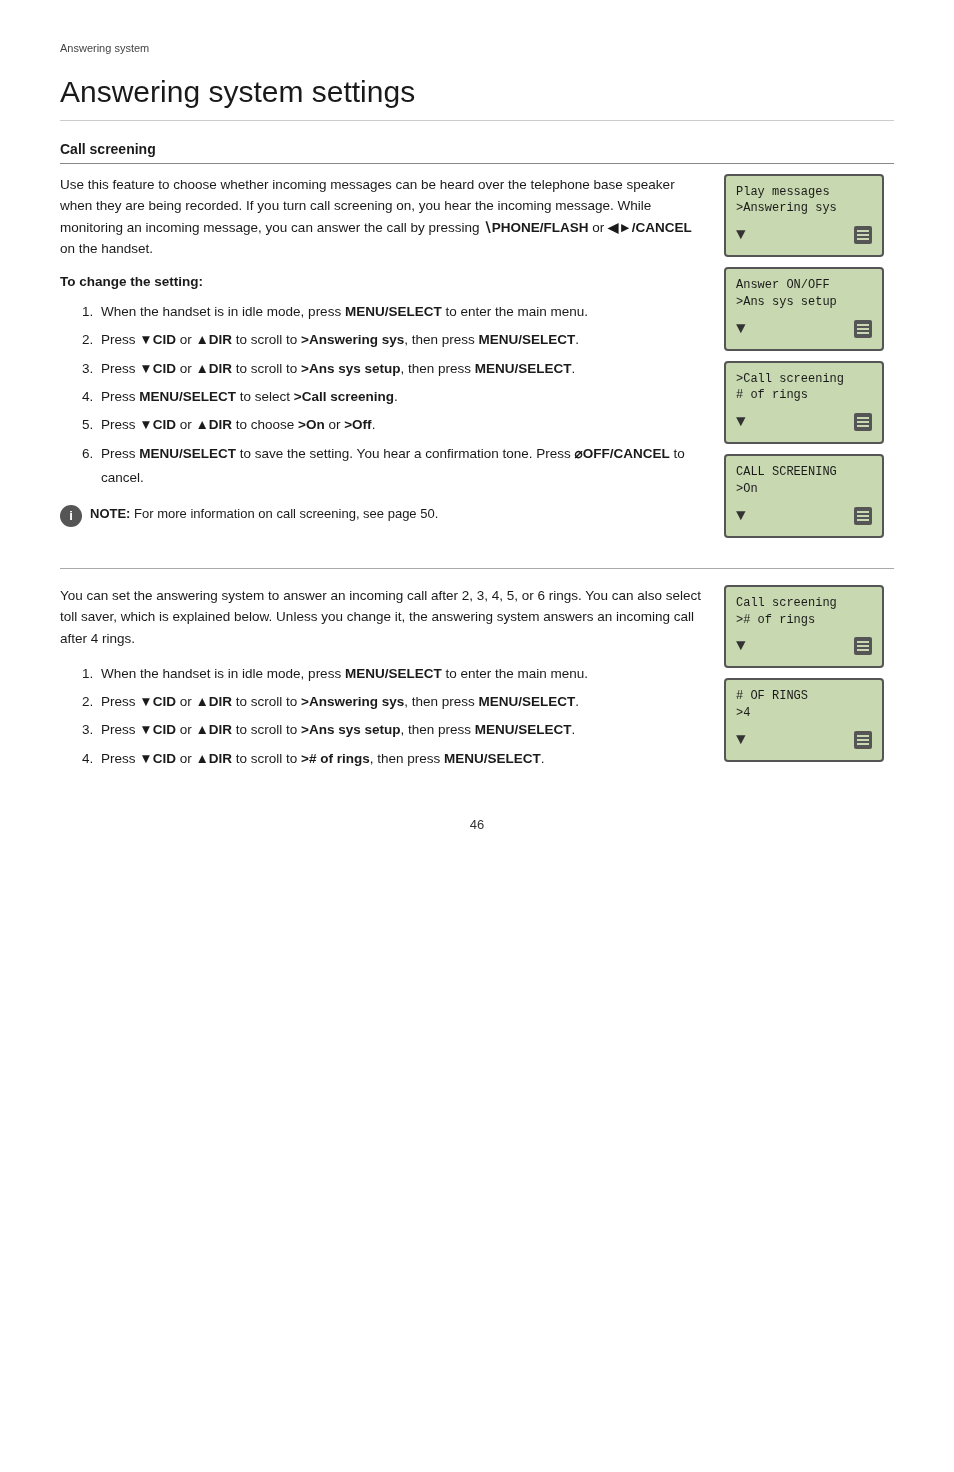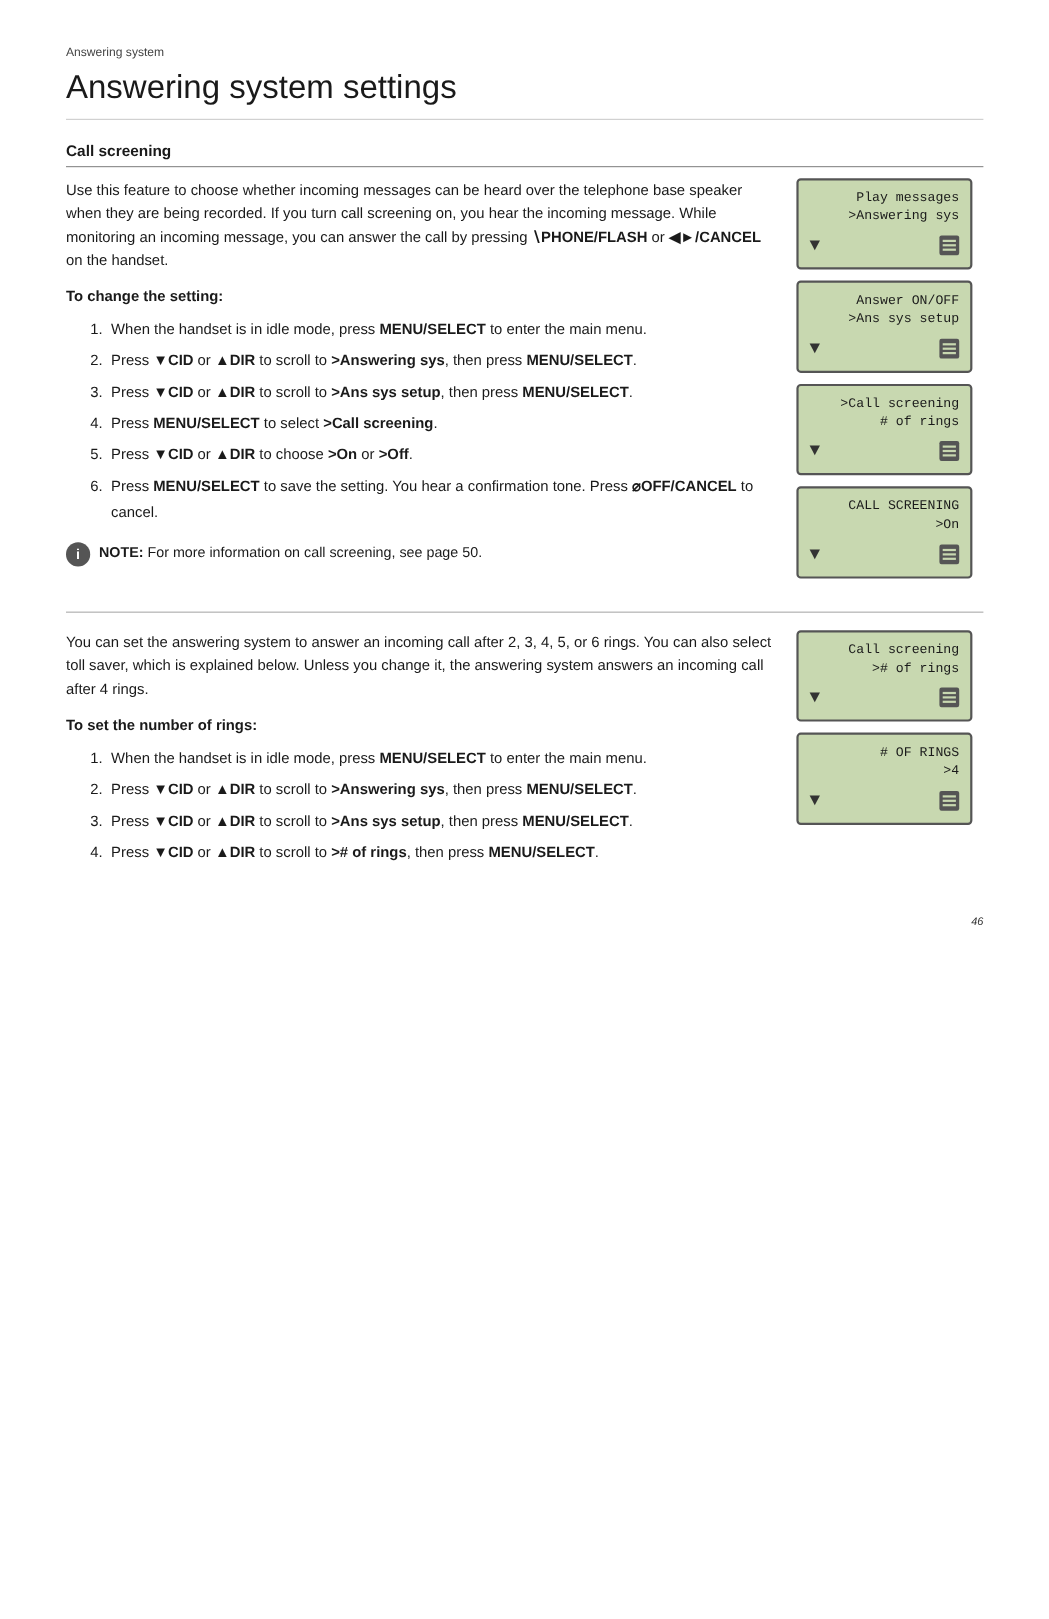--- a/index.html
+++ b/index.html
@@ -9,21 +9,21 @@
       color: #1a1a1a;
       background: #fff;
       width: 954px;
       min-height: 1472px;
       padding: 40px 60px;
       line-height: 1.5;
     }
     .breadcrumb {
       font-size: 11px;
       color: #444;
-      margin-bottom: 0;
+      margin-bottom: 12px;
     }
     h1 {
       font-size: 30px;
       font-weight: normal;
       color: #1a1a1a;
       margin-bottom: 18px;
       border-bottom: 1px solid #ccc;
       padding-bottom: 6px;
     }
     .section-title {
@@ -99,21 +99,20 @@
       padding: 8px 10px;
       font-family: 'Courier New', monospace;
       font-size: 12px;
       color: #1a1a1a;
       position: relative;
       width: 160px;
     }
     .lcd-screen .lcd-line {
       white-space: pre;
       line-height: 1.4;
-      text-align: right;
     }
     .lcd-screen .lcd-bottom {
       display: flex;
       justify-content: space-between;
       align-items: center;
       margin-top: 6px;
     }
     .lcd-nav-arrow {
       font-size: 16px;
       color: #333;
@@ -138,25 +137,24 @@
 
     .section-block {
       margin-bottom: 30px;
     }
     .divider {
       border: none;
       border-top: 1px solid #aaa;
       margin: 24px 0 16px 0;
     }
     .page-number {
-      text-align: right;
+      text-align: center;
       margin-top: 40px;
-      font-size: 10px;
+      font-size: 13px;
       color: #333;
-      font-style: italic;
     }
   </style>
 </head>
 <body>
 
 <div class="breadcrumb">Answering system</div>
 <h1>Answering system settings</h1>
 
 <div class="section-block">
   <div class="section-title">Call screening</div>
@@ -253,21 +251,20 @@
 
   <div class="content-with-screens">
     <div class="text-col">
       <p class="body-text">
         You can set the answering system to answer an incoming call
         after 2, 3, 4, 5, or 6 rings. You can also select toll saver, which
         is explained below. Unless you change it, the answering system
         answers an incoming call after 4 rings.
       </p>
 
-      <p class="sub-title">To set the number of rings:</p>
       <ol>
         <li>When the handset is in idle mode, press <strong>MENU/<span style="font-variant:small-caps">SELECT</span></strong> to enter the main menu.</li>
         <li>Press <strong>▼<span style="font-variant:small-caps">CID</span></strong> or <strong>▲<span style="font-variant:small-caps">DIR</span></strong> to scroll to <strong>&gt;Answering sys</strong>, then press <strong><span style="font-variant:small-caps">MENU</span>/<span style="font-variant:small-caps">SELECT</span></strong>.</li>
         <li>Press <strong>▼<span style="font-variant:small-caps">CID</span></strong> or <strong>▲<span style="font-variant:small-caps">DIR</span></strong> to scroll to <strong>&gt;Ans sys setup</strong>, then press <strong><span style="font-variant:small-caps">MENU</span>/<span style="font-variant:small-caps">SELECT</span></strong>.</li>
         <li>Press <strong>▼<span style="font-variant:small-caps">CID</span></strong> or <strong>▲<span style="font-variant:small-caps">DIR</span></strong> to scroll to <strong>&gt;# of rings</strong>, then press <strong><span style="font-variant:small-caps">MENU</span>/<span style="font-variant:small-caps">SELECT</span></strong>.</li>
       </ol>
     </div>
 
     <div class="screens-col">
 

